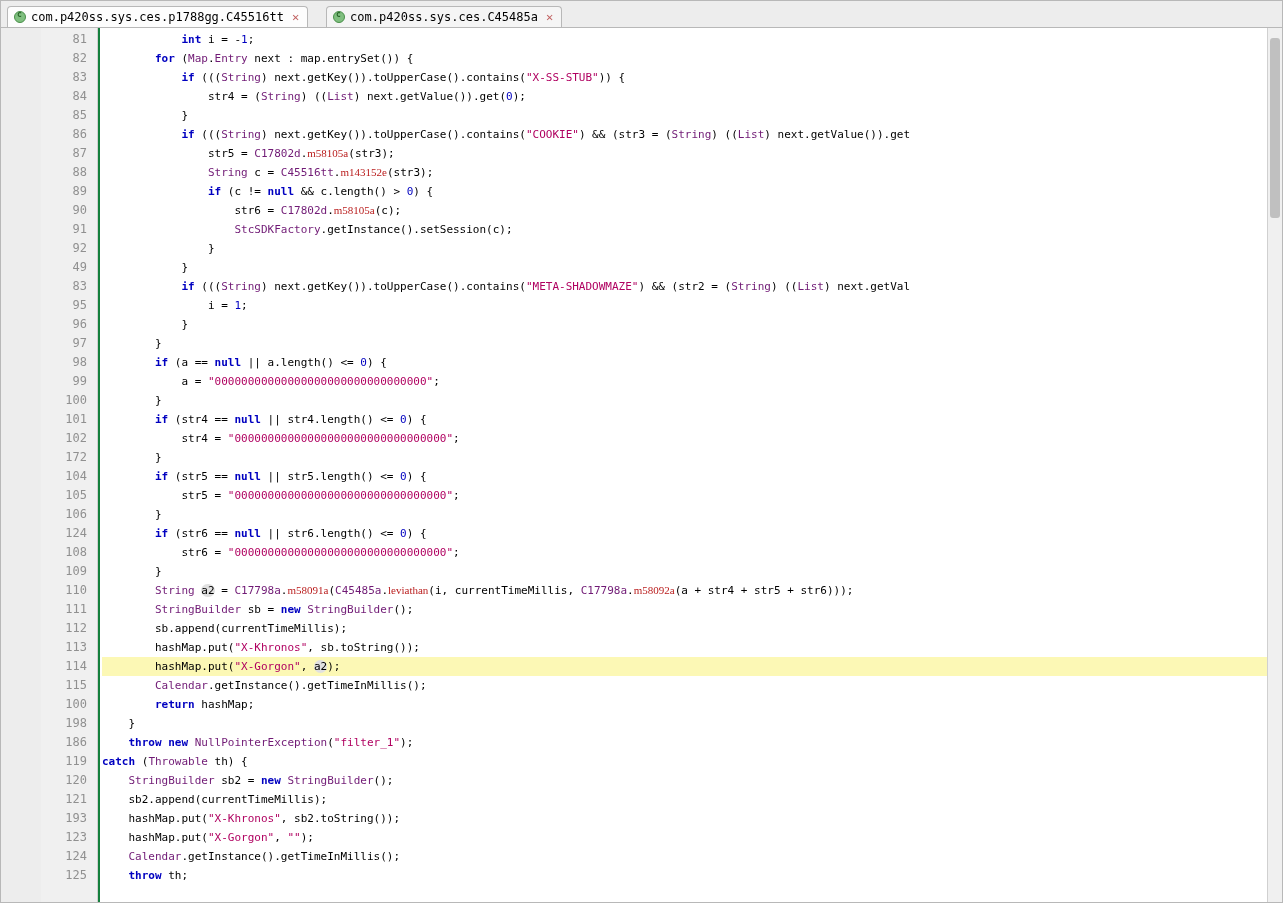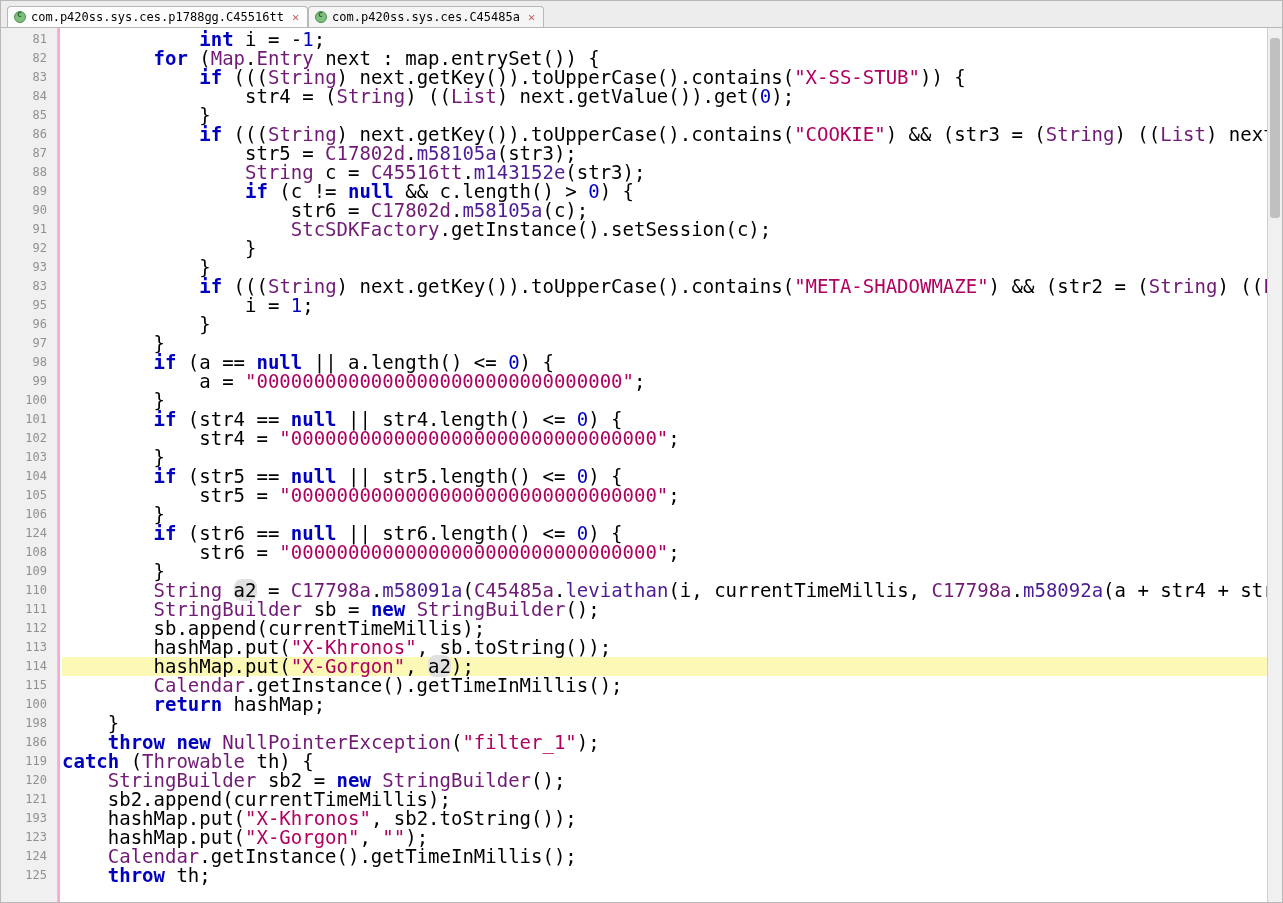--- a/index.html
+++ b/index.html
@@ -25,21 +25,21 @@
     display: flex;
     align-items: flex-end;
     background: #ededed;
     border-bottom: 1px solid #b8b8b8;
     padding-left: 6px;
   }
   .tab {
     display: flex;
     align-items: center;
     padding: 3px 8px 3px 6px;
-    margin-right: 0;
+    margin-right: 18px;
     background: #f5f5f5;
     border: 1px solid #b8b8b8;
     border-bottom: none;
     border-top-left-radius: 4px;
     border-top-right-radius: 4px;
     cursor: pointer;
     font-size: 12px;
   }
   .tab.active {
     background: #fdfdfd;
@@ -73,58 +73,59 @@
     font-weight: bold;
     font-size: 12px;
     cursor: pointer;
   }
   .editor-area {
     flex: 1;
     display: flex;
     background: #ffffff;
     overflow: hidden;
     position: relative;
+    margin-left: 40px;
   }
   .gutter {
     width: 56px;
     background: #f0f0f0;
     border-right: 1px solid #d0d0d0;
     text-align: right;
     color: #909090;
     font-size: 12px;
     padding-top: 2px;
     flex-shrink: 0;
     user-select: none;
   }
   .gutter div {
     height: 19px;
     line-height: 19px;
     padding-right: 10px;
   }
   .code {
     flex: 1;
-    font-size: 19px;
+    font-size: 11px;
     line-height: 19px;
     white-space: pre;
     padding-top: 2px;
     padding-left: 2px;
     overflow: hidden;
-    border-left: 2px solid #f9a8d4;
+    border-left: 2px solid #15803d;
   }
   .code .line {
     height: 19px;
   }
   .code .line.highlight {
     background: #fcf8b5;
   }
   .kw { color: #0000c0; font-weight: bold; }   
   .type { color: #701a75; }                    
   .str { color: #b00060; }                     
   .num { color: #0000c0; }                     
-  .mthd { color: #4c1d95; }
+  .mthd { color: #b91c1c; font-family: Liberation Serif, serif; }
   .hl-occ { background: #e0e0e0; border-radius: 8px; }
   .scrollbar-v {
     position: absolute;
     right: 0;
     top: 0;
     bottom: 0;
     width: 14px;
     background: #f0f0f0;
     border-left: 1px solid #d0d0d0;
   }
@@ -163,31 +164,31 @@
         <div>83</div>
         <div>84</div>
         <div>85</div>
         <div>86</div>
         <div>87</div>
         <div>88</div>
         <div>89</div>
         <div>90</div>
         <div>91</div>
         <div>92</div>
-        <div>93</div>
+        <div>49</div>
         <div>83</div>
         <div>95</div>
         <div>96</div>
         <div>97</div>
         <div>98</div>
         <div>99</div>
         <div>100</div>
         <div>101</div>
         <div>102</div>
-        <div>103</div>
+        <div>172</div>
         <div>104</div>
         <div>105</div>
         <div>106</div>
         <div>124</div>
         <div>108</div>
         <div>109</div>
         <div>110</div>
         <div>111</div>
         <div>112</div>
         <div>113</div>

